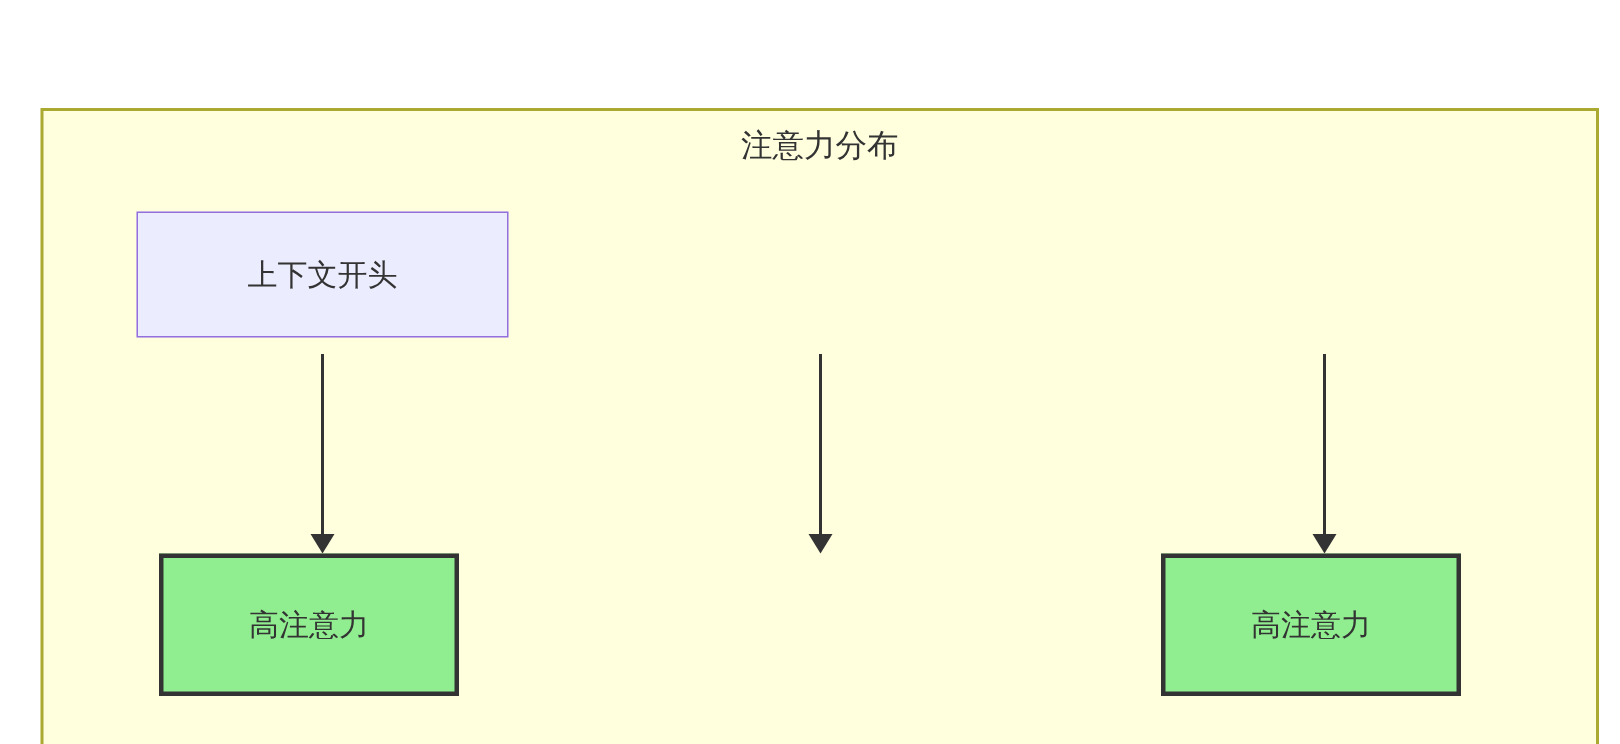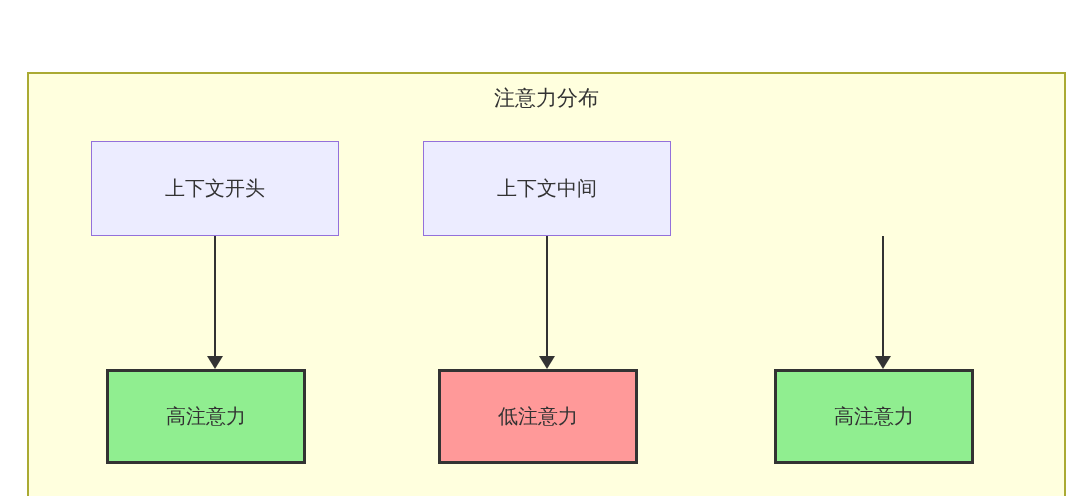--- a/index.html
+++ b/index.html
@@ -37,21 +37,21 @@
     display: flex;
     align-items: center;
     justify-content: center;
     box-sizing: border-box;
     font-size: 20px;
     text-align: center;
     color: var(--text, #333333);
   }
   .node.top {
     top: 67px;
-    width: 248px; height: 95px;
+    width: 248px; height: 84px;
     background: var(--context-fill, #ECECFF);
     border: 1px solid var(--context-border, #9370DB);
   }
   .node.bottom {
     top: 295px;
     width: 200px; height: 95px;
     border: 3px solid var(--emphasis-border, #333333);
   }
   .node.high { background: var(--high-fill, #90EE90); }
   .node.low  { background: var(--low-fill, #FF9999); }
@@ -94,26 +94,24 @@
 
     <div class="title">注意力分布</div>
 
     <div class="node top col1">上下文开头</div>
     <div class="arrow col1">
       <div class="shaft"></div>
       <div class="head"></div>
     </div>
     <div class="node bottom high col1">高注意力</div>
 
-    <div class="node top col2">上下文中间</div>
     <div class="arrow col2">
       <div class="shaft"></div>
       <div class="head"></div>
     </div>
-    <div class="node bottom low col2">低注意力</div>
 
     <div class="arrow col3">
       <div class="shaft"></div>
       <div class="head"></div>
     </div>
     <div class="node bottom high col3">高注意力</div>
 
   </div>
 </div>
 

